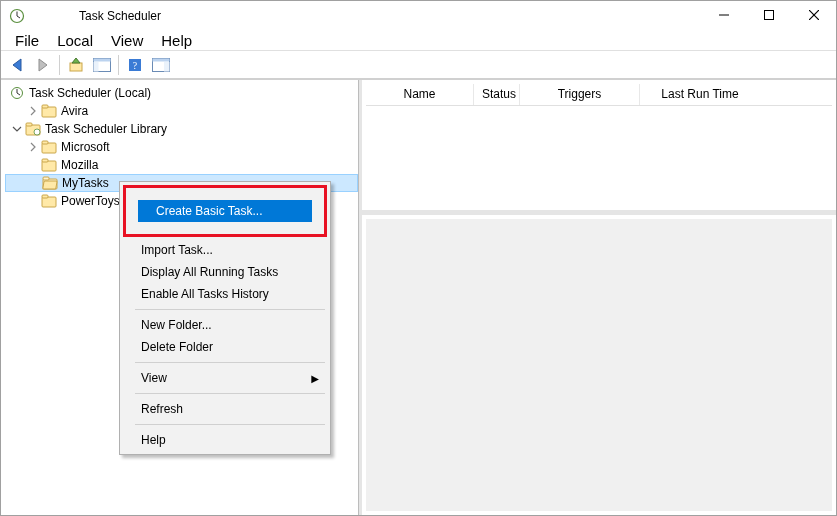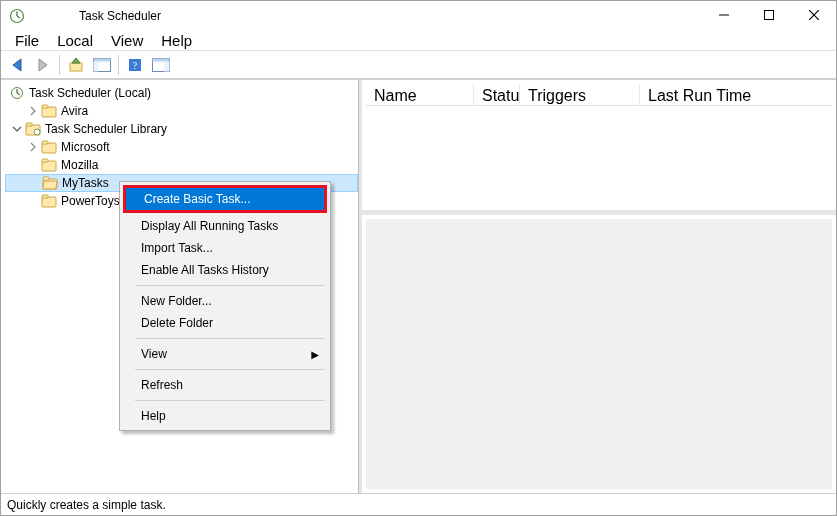--- a/index.html
+++ b/index.html
@@ -20,28 +20,28 @@
   .tree-pane { width:358px; border-right:1px solid #bcbcbc; padding:4px 0 0 4px; overflow:hidden; position:relative; font-size:12px; }
   .tree-row { height:18px; display:flex; align-items:center; white-space:nowrap; }
   .tree-indent { display:inline-block; }
   .expander { width:12px; height:12px; display:inline-flex; align-items:center; justify-content:center; margin-right:2px; cursor:pointer; }
   .folder-icon { width:16px; height:14px; margin-right:4px; }
   .tree-row.selected { background:#cce8ff; border:1px solid #99d1ff; height:18px; }
   .right-pane { flex:1; display:flex; flex-direction:column; border-left:3px solid #e5e5e5; min-width:0; }
   .list-area { height:135px; border-bottom:5px solid #e5e5e5; display:flex; flex-direction:column; }
   .list-header-wrap { margin:4px 4px 0 4px; background:#fff; }
   .list-header { display:flex; height:22px; border-bottom:1px solid #e0e0e0; }
-  .col { padding:3px 8px; font-size:16px; border-right:1px solid #e8e8e8; overflow:hidden; white-space:nowrap; }
+  .col { padding:3px 8px; font-size:12px; border-right:1px solid #e8e8e8; overflow:hidden; white-space:nowrap;text-align:center; }
   .list-body { flex:1; margin:0 4px; overflow-x:auto; overflow-y:hidden; position:relative; }
   .list-scroll-spacer { width:780px; height:1px; }
   .details-area { flex:1; background:#f0f0f0; margin:4px; border:1px solid transparent; }
   .statusbar { height:22px; border-top:1px solid #d0d0d0; display:flex; align-items:center; padding:0 6px; font-size:12px; }
   
   .ctx-menu { position:absolute; left:118px; top:180px; width:212px; background:#f2f2f2; border:1px solid #b0b0b0; box-shadow:3px 3px 3px rgba(0,0,0,.25); padding:3px; font-size:12px; z-index:10; }
-  .ctx-highlight-border { border:3px solid #e81123; padding:0; margin-bottom:2px; }
+  .ctx-highlight-border { border:3px solid #e81123; padding:12px; margin-bottom:2px; }
   .ctx-item { height:22px; display:flex; align-items:center; padding:0 18px 0 18px; position:relative; }
   .ctx-item.highlight { background:#0078d7; color:#fff; }
   .ctx-sep { height:1px; background:#d0d0d0; margin:4px 2px 4px 12px; }
   .ctx-arrow { position:absolute; right:8px; font-size:10px; }
   
   .list-body::-webkit-scrollbar { height:16px; }
   .list-body::-webkit-scrollbar-thumb { background:#c2c2c2; }
   .list-body::-webkit-scrollbar-track { background:#f0f0f0; }
 </style>
 </head>
@@ -224,35 +224,32 @@
           </div>
         </div>
         <div class="list-body">
           <div class="list-scroll-spacer"></div>
         </div>
       </div>
       <div class="details-area"></div>
     </div>
   </div>
 
-  <div class="statusbar">
-    <span>Quickly creates a simple task.</span>
-  </div>
 
   <div class="ctx-menu">
     <div class="ctx-highlight-border">
       <div class="ctx-item highlight">
         <span>Create Basic Task...</span>
       </div>
     </div>
     <div class="ctx-item">
+        <span>Import Task...</span>
+      </div>
+    <div class="ctx-item">
         <span>Display All Running Tasks</span>
-      </div>
-    <div class="ctx-item">
-        <span>Import Task...</span>
       </div>
     <div class="ctx-item">
         <span>Enable All Tasks History</span>
       </div>
     <div class="ctx-sep"></div>
     <div class="ctx-item">
         <span>New Folder...</span>
       </div>
     <div class="ctx-item">
         <span>Delete Folder</span>

